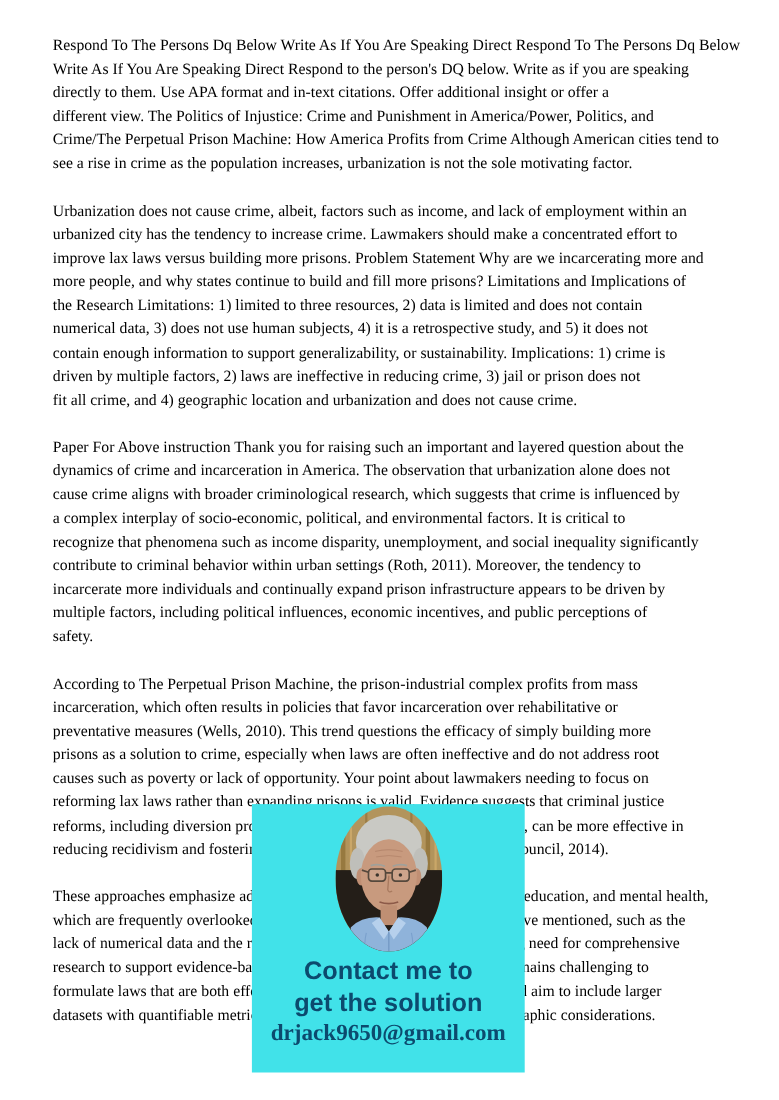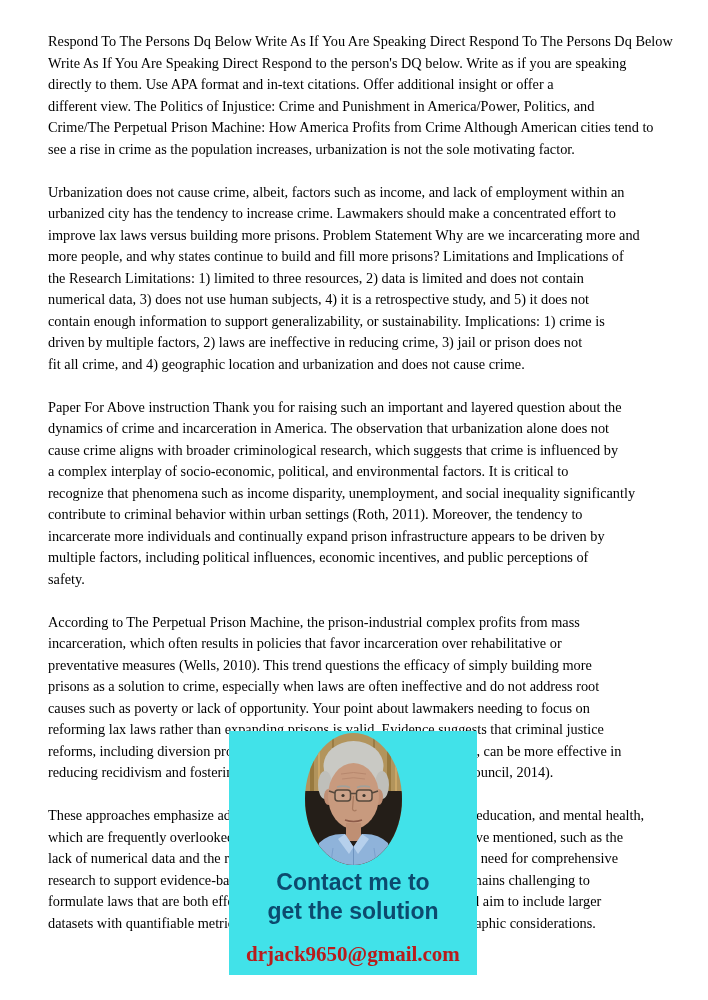--- a/index.html
+++ b/index.html
@@ -43,25 +43,25 @@
     margin-top: 3px;
     font-family: "Liberation Sans", "DejaVu Sans", sans-serif;
     font-weight: 700;
     font-size: 23px;
     line-height: 29px;
     color: #0c4a6e;
     text-align: center;
     white-space: pre-line;      
   }
   .card-email {
-    margin-top: 16px;
+    margin-top: 0;
     font-family: "Liberation Serif", serif;
     font-weight: 700;
     font-size: 21px;
-    color: #b91c1c;
+    color: #0c4a6e;
     text-align: center;
     cursor: pointer;
   }
 </style>
 </head>
 <body>
 
 <div class="page">
 
   <div class="doc-text">

